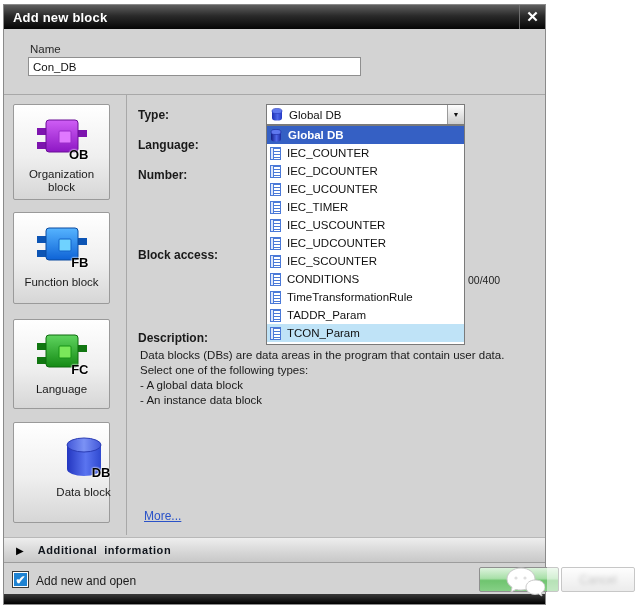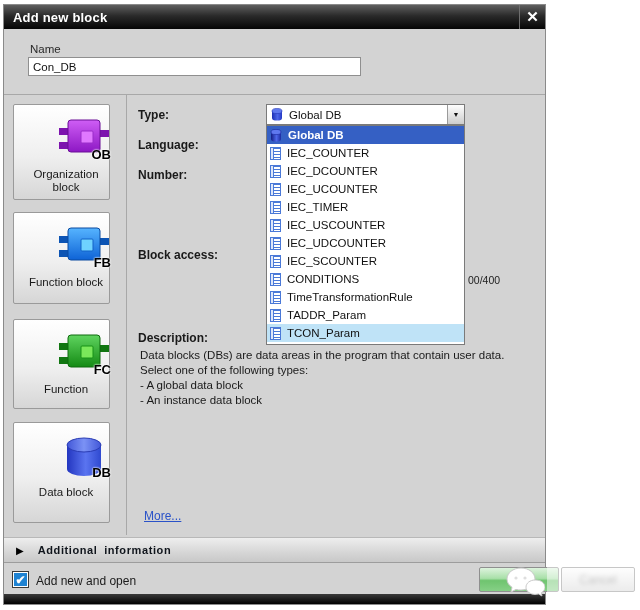--- a/index.html
+++ b/index.html
@@ -25,21 +25,21 @@
                 background:#fff; border:1px solid #8f8f8f; font-size:11.5px; color:#111;
                 padding:0 4px; font-family:"Liberation Sans", sans-serif; }
 
   .h-divider { position:absolute; left:0; top:89px; right:0; height:1px; background:#a8a8a8; }
   .v-divider { position:absolute; left:122px; top:90px; width:1px; bottom:69px; background:#a8a8a8; }
 
   
   .side-btn { position:absolute; left:9px; width:97px;
               background:linear-gradient(#ffffff, #efefef 55%, #d6d6d6);
               border:1px solid #9a9a9a; border-radius:2px;
-              display:flex; flex-direction:column; align-items:flex-end; cursor:default; }
+              display:flex; flex-direction:column; align-items:center; cursor:default; }
   .side-btn .icon-wrap { position:relative; width:50px; height:44px; margin-top:12px; }
   .side-btn .abbr { position:absolute; right:-2px; bottom:-1px; font-size:13px; font-weight:bold; color:#000;
                     text-shadow:0 0 2px #fff, 0 0 2px #fff; }
   .side-btn .btn-label { font-size:11.5px; color:#1a1a1a; text-align:center; line-height:13px; margin-top:7px; width:86px; }
   #btn-ob { top:99px;  height:96px; }
   #btn-fb { top:207px; height:92px; }
   #btn-fc { top:314px; height:90px; }
   #btn-db { top:417px; height:101px;padding-left:44px; }
 
   
@@ -174,21 +174,21 @@
               </linearGradient>
             </defs>
           <rect x="0" y="11" width="12" height="7" fill="#117611"></rect>
           <rect x="0" y="25" width="12" height="7" fill="#117611"></rect>
           <rect x="38" y="13" width="12" height="7" fill="#117611"></rect>
           <rect x="9" y="3" width="32" height="32" rx="3" fill="url(#gfc)" stroke="#0e6a0e"></rect>
           <rect x="22" y="14" width="12" height="12" rx="1" fill="#7ae85a" stroke="#179217"></rect>
         </svg>
         <span class="abbr">FC</span>
       </div>
-      <span class="btn-label">Function</span>
+      <span class="btn-label">Language</span>
     </div>
 
     <div class="side-btn" id="btn-db">
       <div class="icon-wrap">
         <svg width="50" height="46" viewBox="0 0 50 46">
           <defs>
               <linearGradient id="gdb" x1="0" y1="0" x2="1" y2="0">
             <stop offset="0" stop-color="#2336c0"></stop>
                 <stop offset=".55" stop-color="#5a74f0"></stop>
                 <stop offset="1" stop-color="#2f49d0"></stop>

